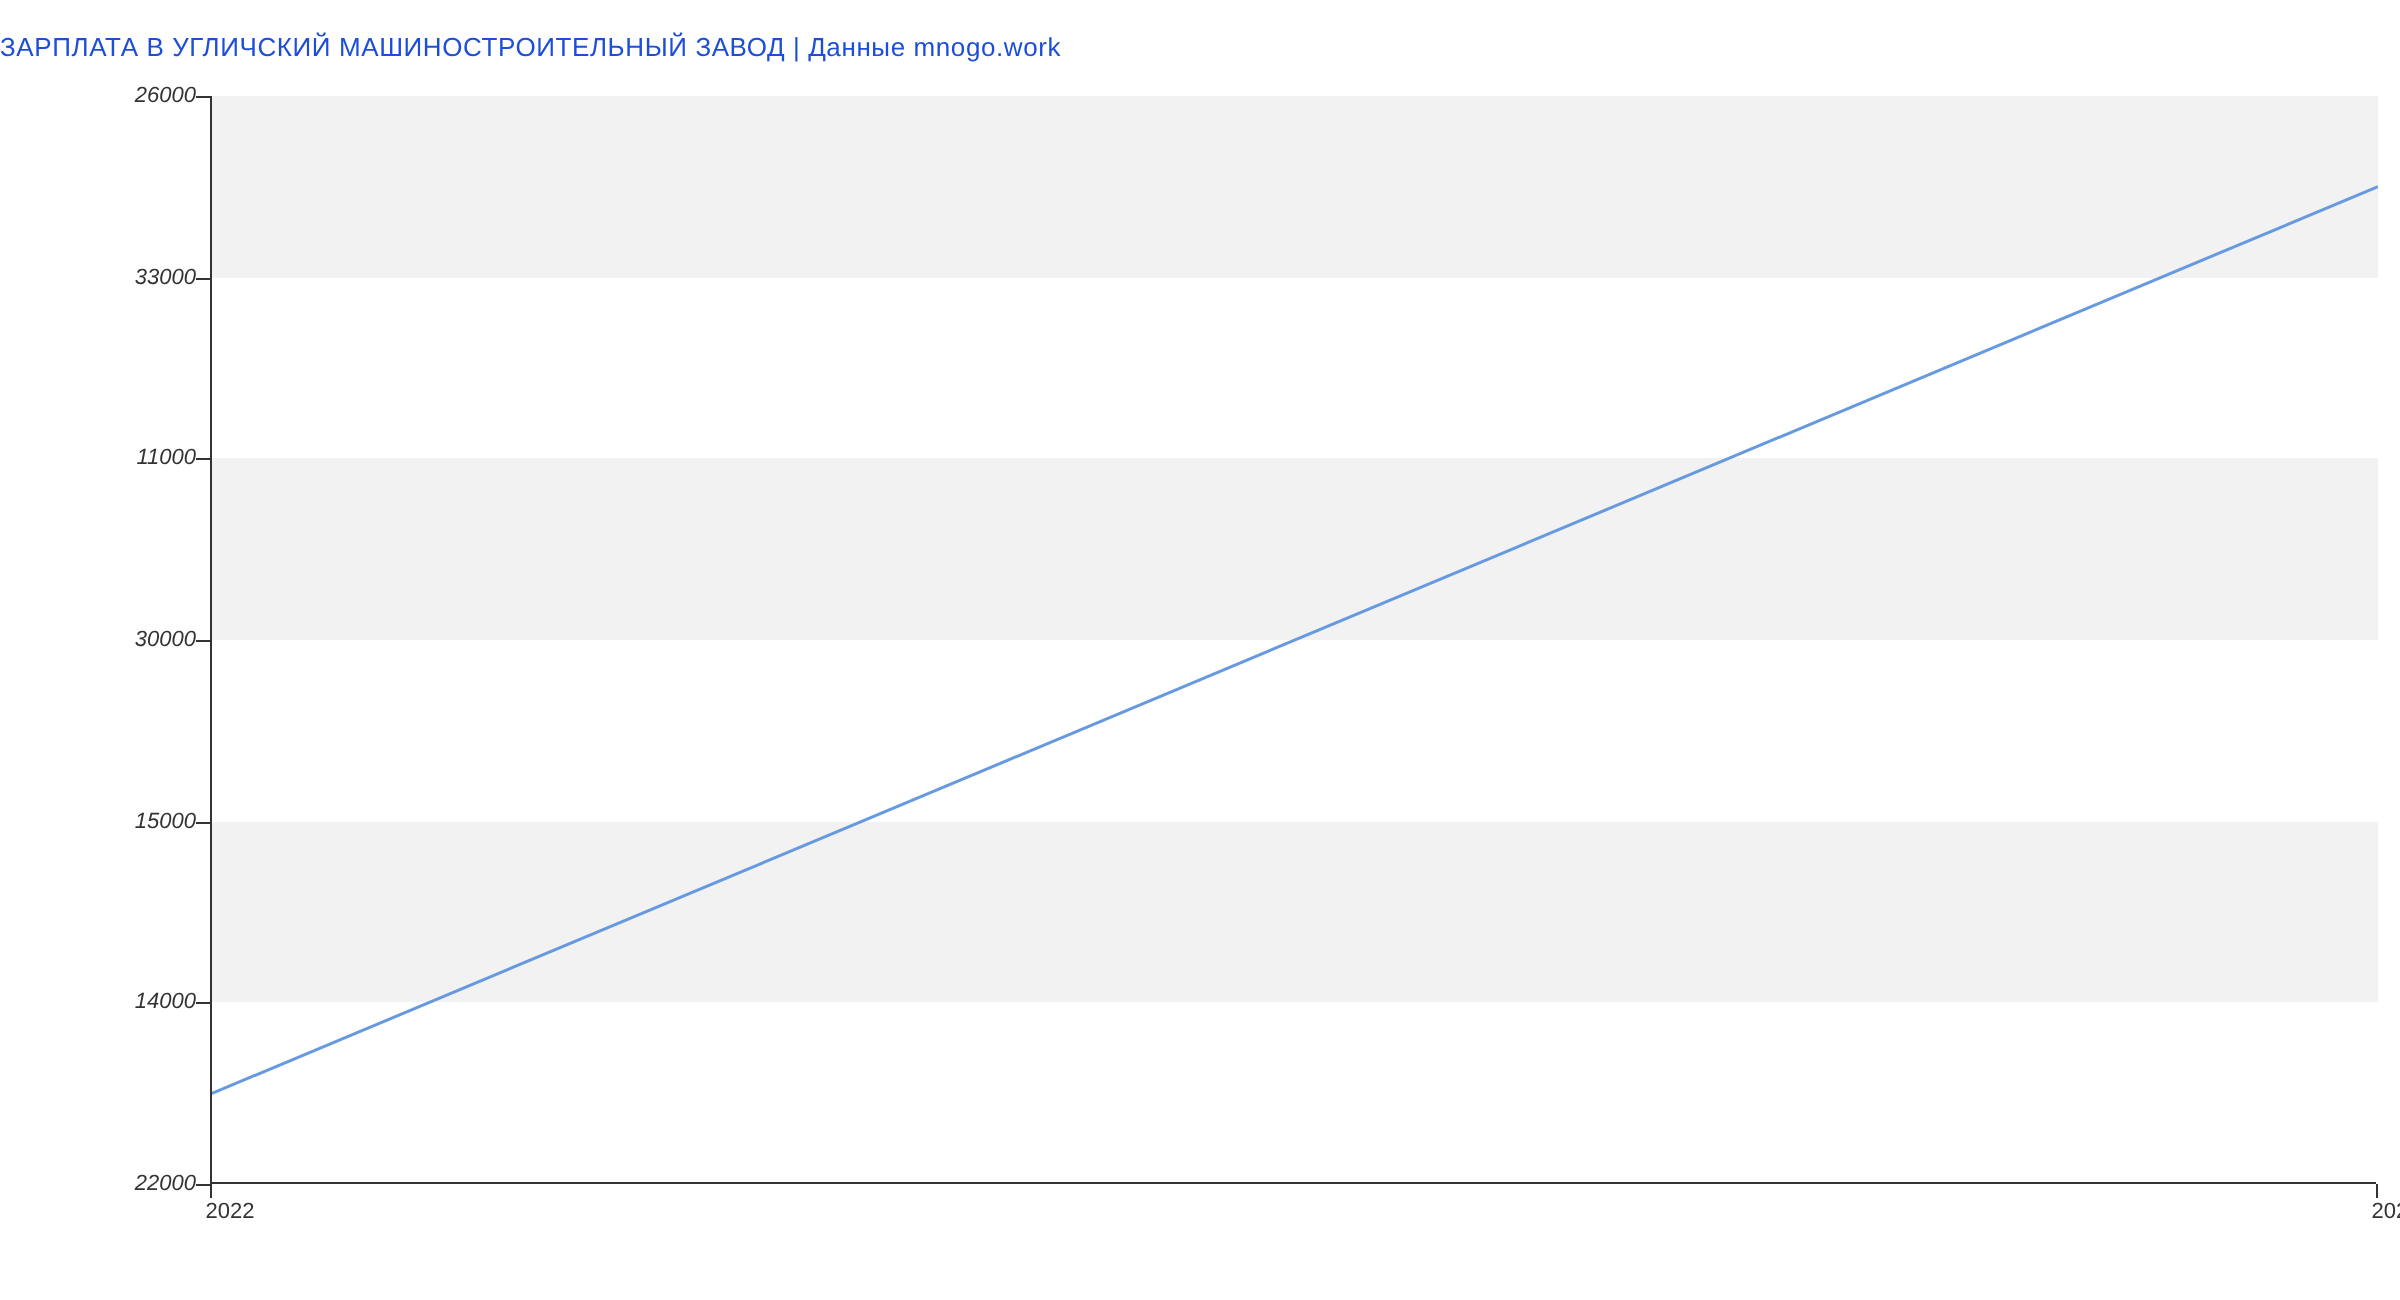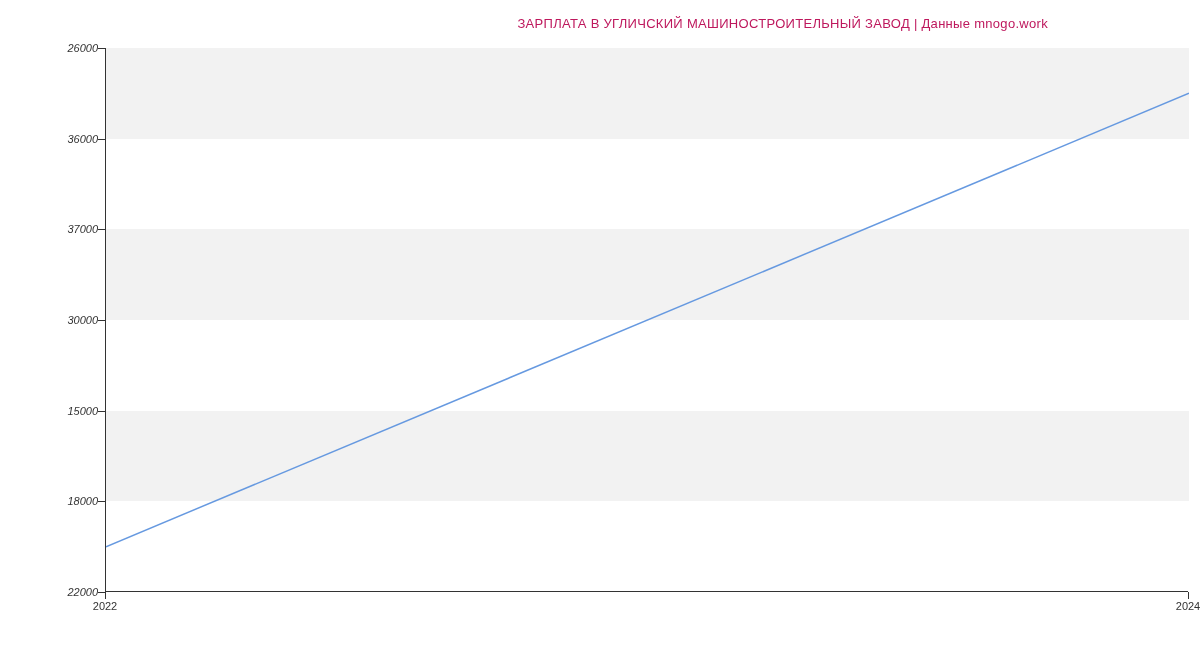--- a/index.html
+++ b/index.html
@@ -1,38 +1,38 @@
 <!DOCTYPE html>
 <html><head>
   <meta charset="utf-8">
   <style>
     * { margin: 0; padding: 0; box-sizing: border-box; }
     body { font-family: Verdana, Geneva, sans-serif; background: #fff; width: 1200px; height: 650px; position: relative; }
     .chart-container { position: absolute; top: 0; left: 0; width: 1200px; height: 650px; }
-    .title { position: absolute; top: 16px; left: 0; width: 1048px; text-align: right; font-size: 13px; color: #be185d; letter-spacing: 0.3px; }
+    .title { position: absolute; top: 16px; left: 0; width: 1048px; text-align: left; font-size: 13px; color: #1d4ed8; letter-spacing: 0.3px; }
     .plot-area { position: absolute; left: 105px; top: 48px; width: 1083px; height: 544px; border-left: 1px solid #333; border-bottom: 1px solid #333; }
     .grid-band { position: absolute; left: 0; width: 1083px; background: #f2f2f2; }
     .y-tick { position: absolute; right: 1102px; font-size: 11px; color: #333; transform: translateY(-50%); font-style: italic; }
     .y-tick-mark { position: absolute; left: 98px; width: 7px; height: 1px; background: #333; }
-    .x-tick { position: absolute; top: 600px; font-size: 11px; color: #333; transform: translateX(-50%); }
+    .x-tick { position: absolute; top: 600px; font-size: 11px; color: #333; transform: translateX(-50%); margin-left: 10px; }
     .x-tick-mark { position: absolute; top: 592px; width: 1px; height: 7px; background: #333; }
     .line-path { position: absolute; left: 0; top: 0; width: 1083px; height: 544px; }
   </style>
 </head>
 <body>
 
 <div class="chart-container">
   <div class="title">ЗАРПЛАТА В  УГЛИЧСКИЙ МАШИНОСТРОИТЕЛЬНЫЙ ЗАВОД | Данные mnogo.work</div>
 
   <div class="y-tick" style="top:592px">22000</div>
-  <div class="y-tick" style="top:501.3px">18000</div>
+  <div class="y-tick" style="top:501.3px">14000</div>
   <div class="y-tick" style="top:410.7px">15000</div>
   <div class="y-tick" style="top:320px">30000</div>
-  <div class="y-tick" style="top:229.3px">37000</div>
-  <div class="y-tick" style="top:138.7px">36000</div>
+  <div class="y-tick" style="top:229.3px">11000</div>
+  <div class="y-tick" style="top:138.7px">33000</div>
   <div class="y-tick" style="top:48px">26000</div>
 
   <div class="y-tick-mark" style="top:592px"></div>
   <div class="y-tick-mark" style="top:501.3px"></div>
   <div class="y-tick-mark" style="top:410.7px"></div>
   <div class="y-tick-mark" style="top:320px"></div>
   <div class="y-tick-mark" style="top:229.3px"></div>
   <div class="y-tick-mark" style="top:138.7px"></div>
   <div class="y-tick-mark" style="top:48px"></div>
 

